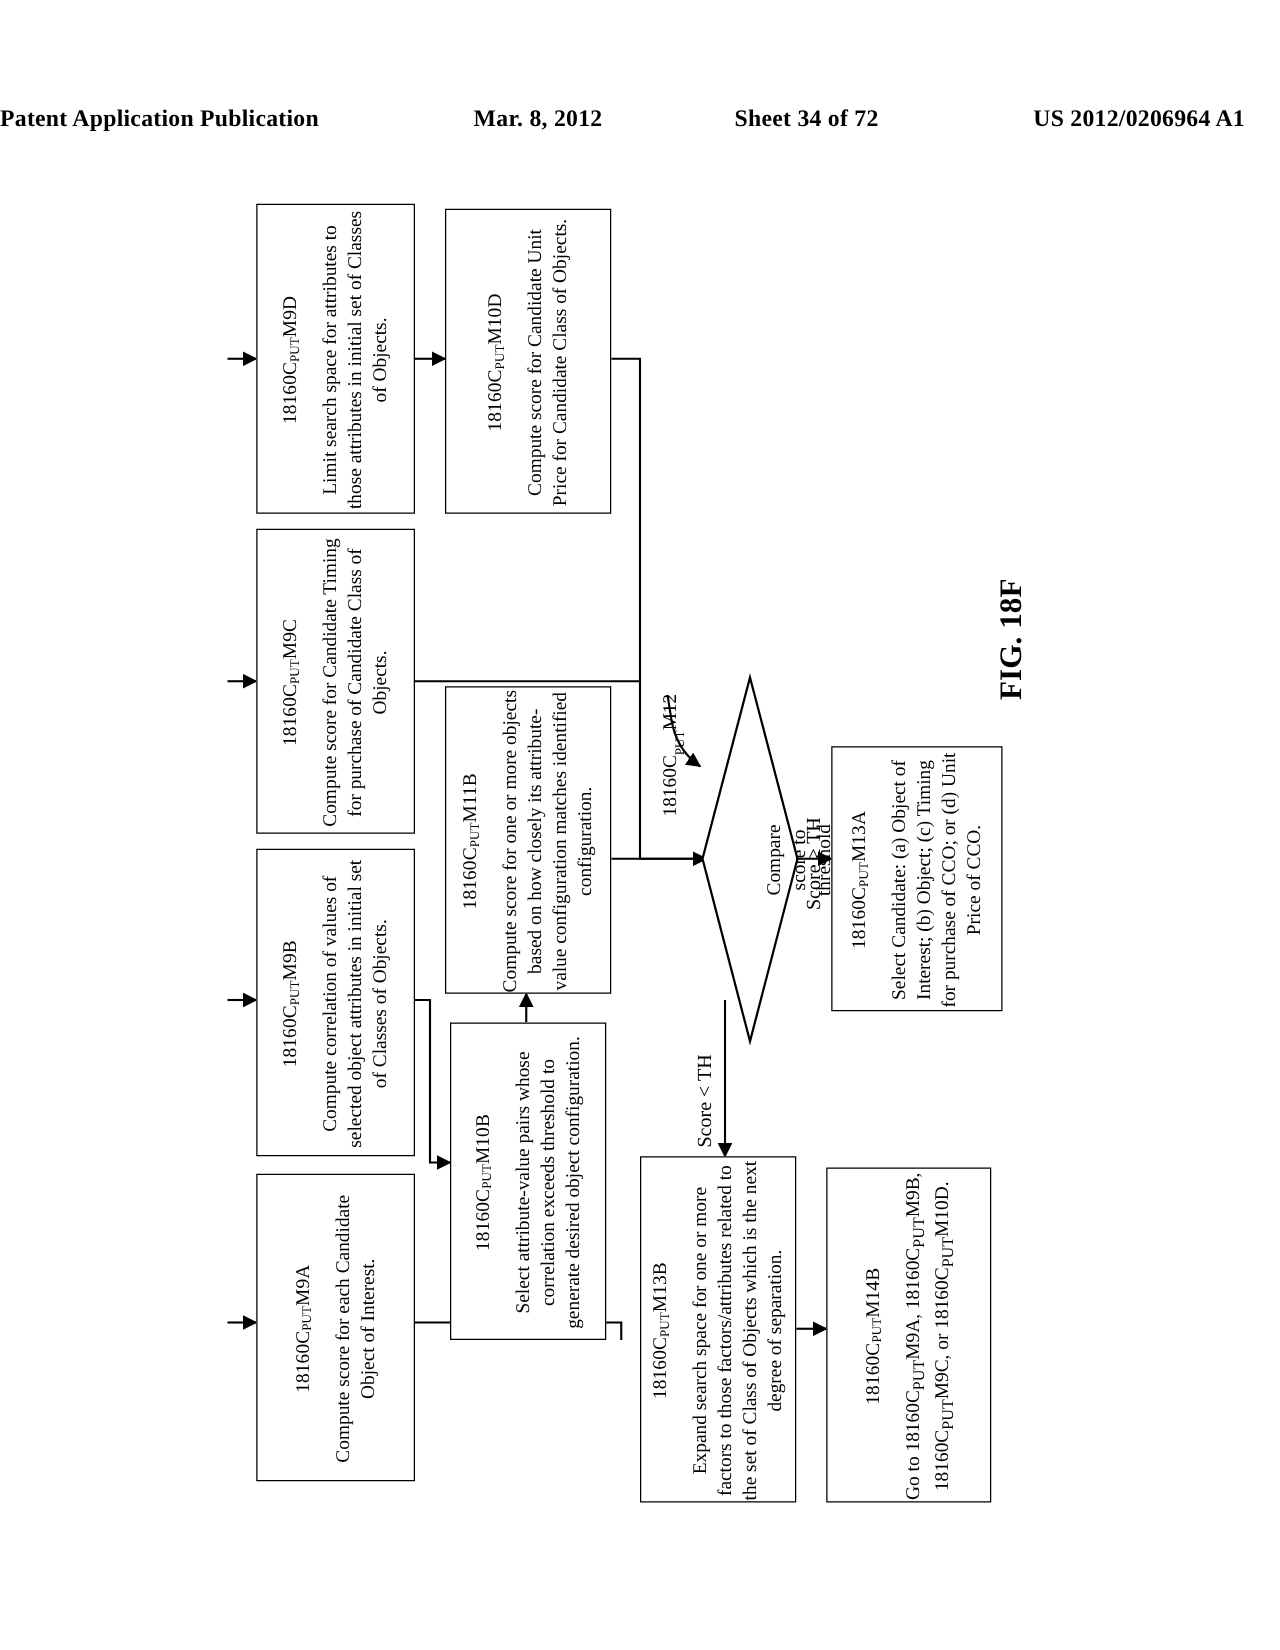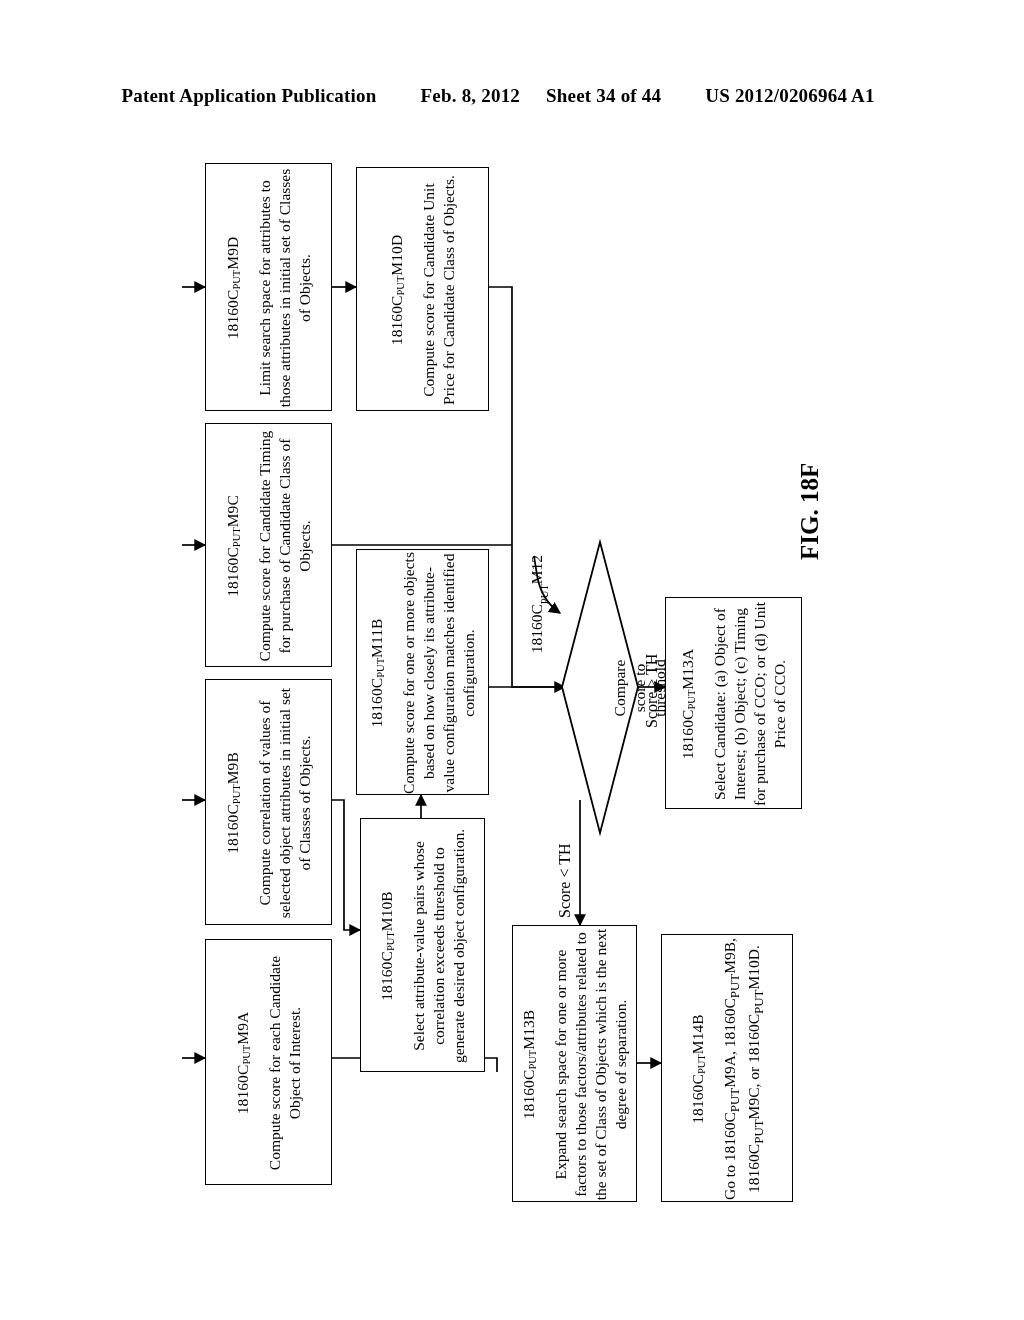--- a/index.html
+++ b/index.html
@@ -9,21 +9,21 @@
     font-family:"Liberation Serif", serif;
     color:#000;
     position:relative;
     overflow:hidden;
   }
   .page{position:absolute;inset:0;}
 
   
   .header{
     position:absolute;top:85px;left:0;width:996px;
-    display:flex;justify-content:center;align-items:baseline;
+    display:flex;justify-content:space-between;align-items:baseline;
     font-weight:bold;font-size:19px;letter-spacing:.2px;
   }
   .header span{white-space:nowrap;}
   .h-pub{margin-right:44px;}
   .h-date{margin-right:26px;}
   .h-sheet{margin-right:44px;}
 
   
   .fig-label{
     position:absolute;left:796px;top:560px;
@@ -85,22 +85,22 @@
 
   svg.wires{position:absolute;left:0;top:0;width:1024px;height:1320px;pointer-events:none;}
 </style>
 </head>
 <body>
 
 <div class="page">
 
   <div class="header">
     <span class="h-pub">Patent Application Publication</span>
-    <span class="h-date">Feb. 8, 2012</span>
-    <span class="h-sheet">Sheet 34 of 44</span>
+    <span class="h-date">Mar. 8, 2012</span>
+    <span class="h-sheet">Sheet 34 of 72</span>
     <span class="h-num">US 2012/0206964 A1</span>
   </div>
 
   <div class="fig-label">FIG. 18F</div>
 
   <svg class="wires" viewBox="0 0 1024 1320" xmlns="http://www.w3.org/2000/svg">
     <defs>
       <marker id="ah" viewBox="0 0 10 10" refX="9" refY="5" markerWidth="7" markerHeight="7" orient="auto-start-reverse">
         <path d="M 0 0 L 10 5 L 0 10 z" fill="#000"></path>
       </marker>

